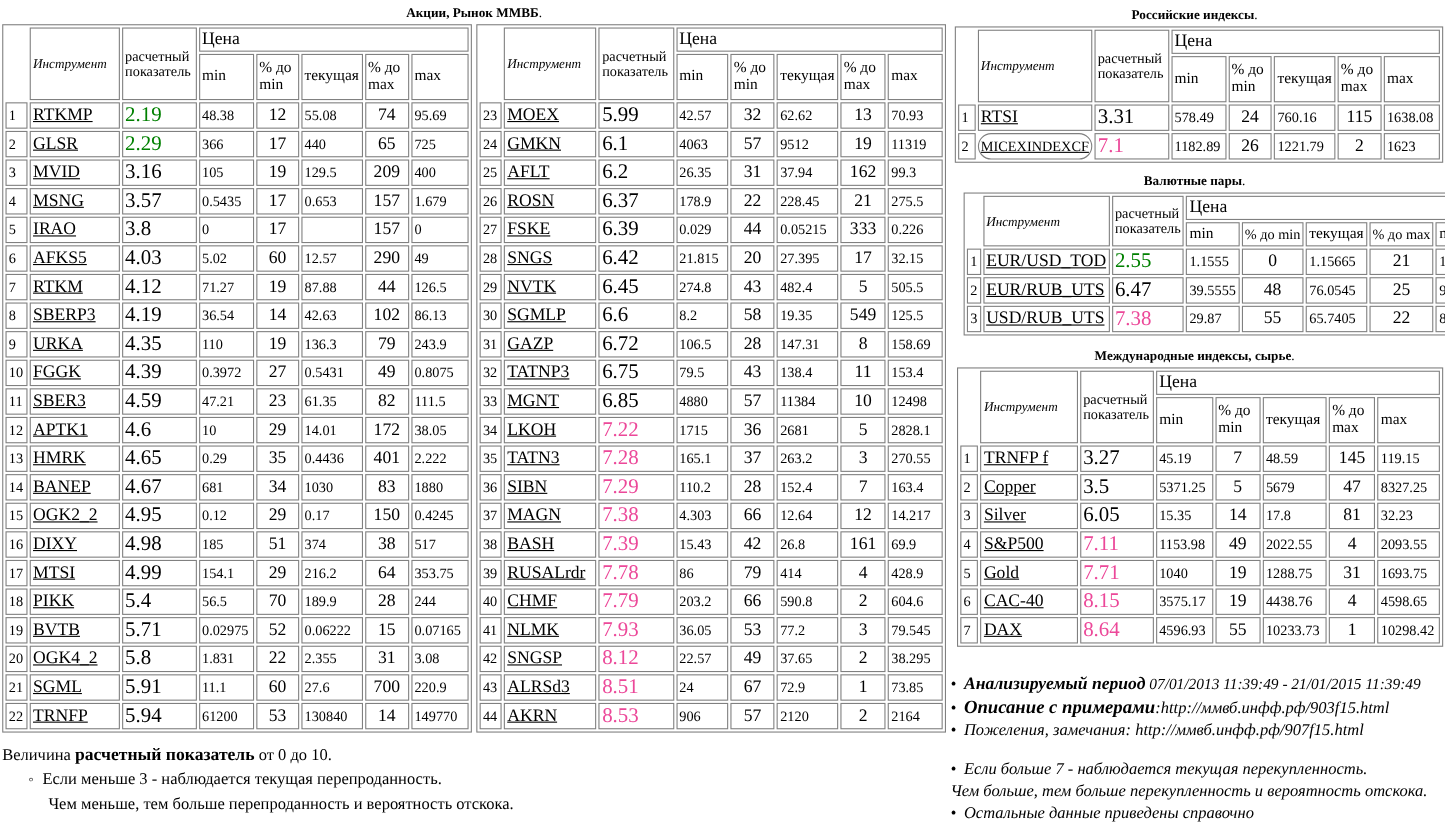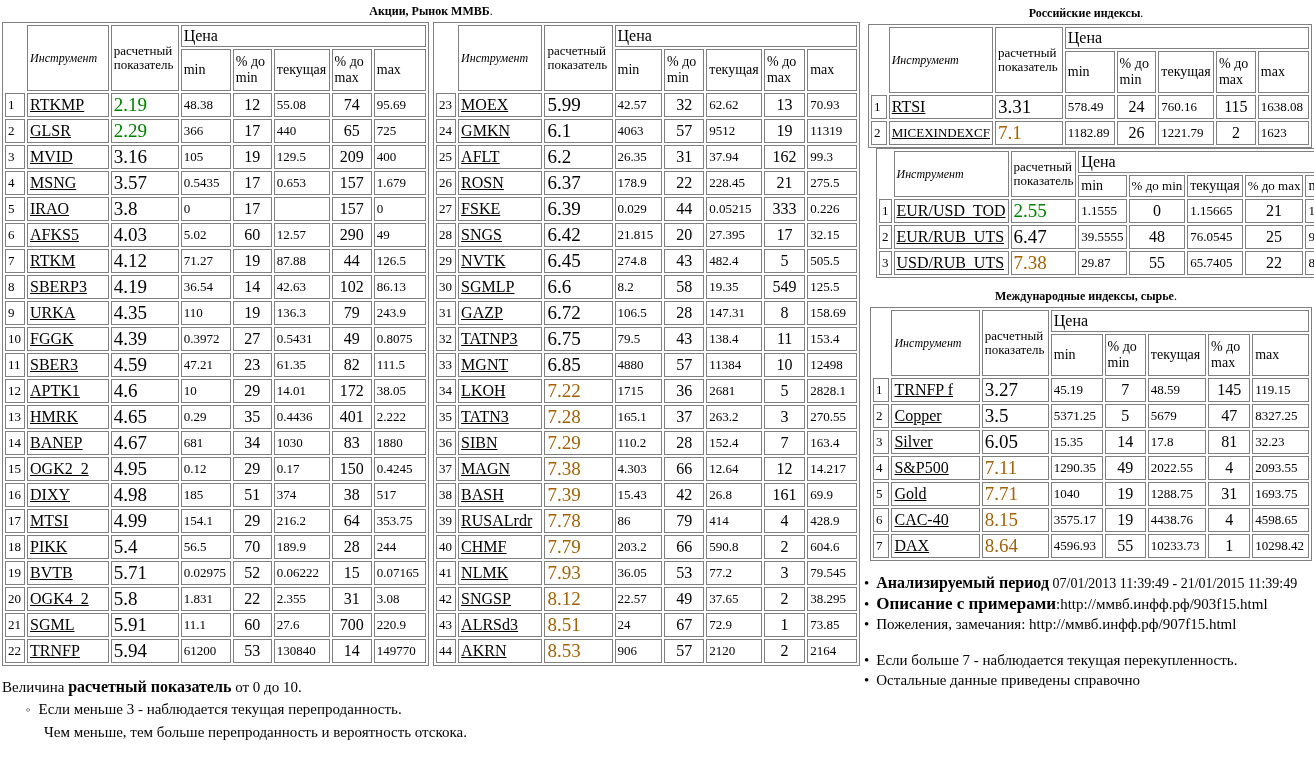--- a/index.html
+++ b/index.html
@@ -18,27 +18,27 @@
   .h-price{text-align:center;font-size:16px;height:20px;}
   .h-instr{font-size:12px;font-style:italic;}
   .h-ind{font-size:13px;line-height:14px;}
   .h-sub{font-size:14px;height:40px;}
   .t-cur .h-sub{height:20px;}
   .t-cur .h-pct{font-size:13px;white-space:nowrap;}
 
   tbody td{height:22px;}
   td.num{font-size:13px;}
   td.name{font-size:16px;white-space:nowrap;text-decoration:underline;}
-  td.name.longname{font-size:13px;}
+  td.name.longname{font-size:13px;border-radius:12px;}
   td.ind{font-size:19px;}
   td.min,td.cur,td.max{font-size:13px;}
   td.pmin,td.pmax{font-size:16px;text-align:center;}
   .b{font-weight:bold;}
   .c-green{color:#008000;}
-  .c-red{color:#a16207;}
+  .c-red{color:#ec4899;}
 
   
   .t-stocks td.num{width:15px}.t-stocks td.name{width:84px}.t-stocks td.ind{width:64px}
   .t-stocks td.min{width:46px}.t-stocks td.pmin{width:44px}.t-stocks td.cur{width:50px}
   .t-stocks td.pmax{width:44px}.t-stocks td.max{width:50px}
   .t-ru{margin-left:8px}
   .t-ru td.num{width:13px}.t-ru td.name{width:96px}.t-ru td.ind{width:64px}
   .t-ru td.min{width:46px}.t-ru td.pmin{width:46px}.t-ru td.cur{width:50px}
   .t-ru td.pmax{width:44px}.t-ru td.max{width:48px}
   .t-cur{margin-left:16px}
@@ -50,21 +50,21 @@
   .t-intl td.min{width:48px}.t-intl td.pmin{width:44px}.t-intl td.cur{width:54px}
   .t-intl td.pmax{width:44px}.t-intl td.max{width:52px}
 
   
   .notes-left{margin-top:10px;font-size:15px;line-height:22px;}
   .notes-left .lbl-bold{font-weight:bold;font-size:16px;}
   .notes-left .sub-bullet{padding-left:24px;}
   .notes-left .sub-bullet::before{content:"\25E6";margin-right:8px;font-size:13px;}
   .notes-left .continuation{padding-left:42px;}
 
-  .notes-right{margin-top:12px;padding-left:4px;font-size:15px;line-height:20px;}
+  .notes-right{margin-top:24px;padding-left:4px;font-size:15px;line-height:20px;font-style:italic;}
   .notes-right .bullet::before{content:"\2022";margin-right:7px;}
   .notes-right .nb-bold{font-weight:bold;font-size:16px;}
   .notes-right .nb-bold.big{font-size:17px;}
   .notes-right .nb-small{font-size:14px;}
   .rule-block{margin-top:16px;}
   .rule-block .flush{padding-left:0;}
 </style>
 </head>
 <body>
 
@@ -597,20 +597,21 @@
             <td class="ind c-red">7.1</td>
             <td class="min">1182.89</td>
             <td class="pmin">26</td>
             <td class="cur">1221.79</td>
             <td class="pmax">2</td>
             <td class="max">1623</td>
           </tr>
         </tbody>
     </table>
 
+    <div class="section-title" style="margin-top:6px;"><b>Валютные пары</b><span>.</span></div>
     <table class="grid t-cur">
 
   <thead>
     <tr>
       <th class="h-corner" rowspan="2"></th>
       <th class="h-instr" rowspan="2">Инструмент</th>
       <th class="h-ind" rowspan="2">расчетный показатель</th>
       <th class="h-price" colspan="5">Цена</th>
     </tr>
     <tr>
@@ -701,21 +702,21 @@
             <td class="min">15.35</td>
             <td class="pmin">14</td>
             <td class="cur">17.8</td>
             <td class="pmax b">81</td>
             <td class="max">32.23</td>
           </tr>
           <tr>
             <td class="num">4</td>
             <td class="name">S&amp;P500</td>
             <td class="ind c-red">7.11</td>
-            <td class="min">1290.35</td>
+            <td class="min">1153.98</td>
             <td class="pmin b">49</td>
             <td class="cur">2022.55</td>
             <td class="pmax">4</td>
             <td class="max">2093.55</td>
           </tr>
           <tr>
             <td class="num">5</td>
             <td class="name">Gold</td>
             <td class="ind c-red">7.71</td>
             <td class="min">1040</td>
@@ -746,18 +747,19 @@
           </tr>
         </tbody>
     </table>
 
     <div class="notes-right">
       <div class="bullet"><span class="nb-bold">Анализируемый период</span><span class="nb-small"> 07/01/2013 11:39:49 - 21/01/2015 11:39:49</span></div>
       <div class="bullet"><span class="nb-bold big">Описание с примерами</span><span>:http://ммвб.инфф.рф/903f15.html</span></div>
       <div class="bullet"><span>Пожеления, замечания: http://ммвб.инфф.рф/907f15.html</span></div>
       <div class="rule-block">
         <div class="bullet">Если больше 7 - наблюдается текущая перекупленность.</div>
+        <div class="flush">Чем больше, тем больше перекупленность и вероятность отскока.</div>
         <div class="bullet">Остальные данные приведены справочно</div>
       </div>
     </div>
   </div>
 
 </div>
 
 </body></html>

